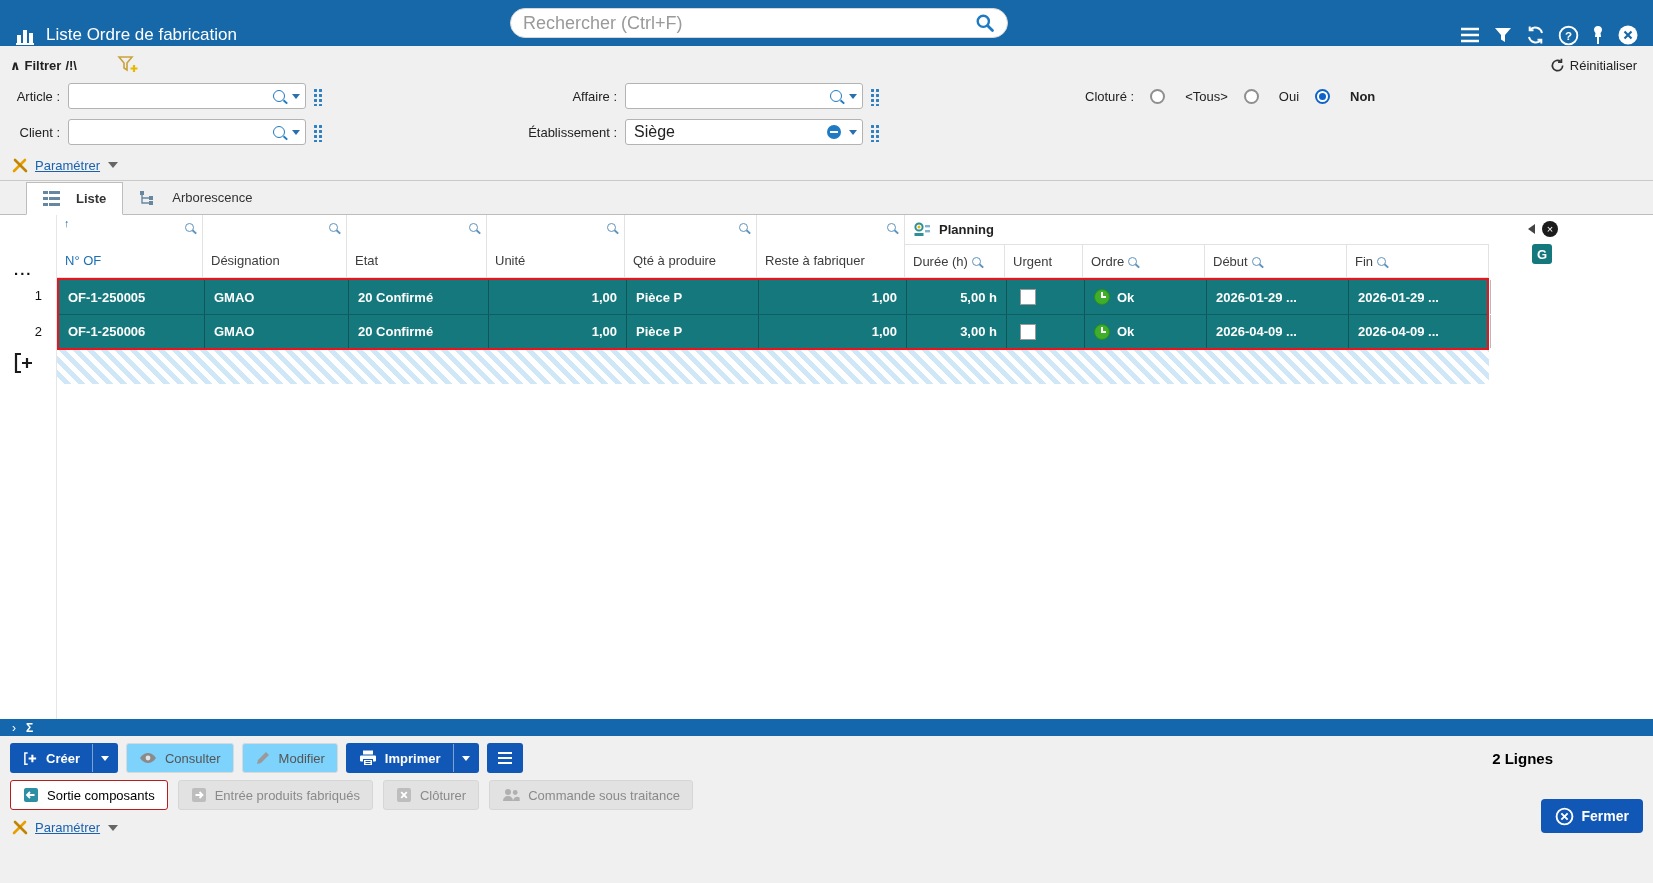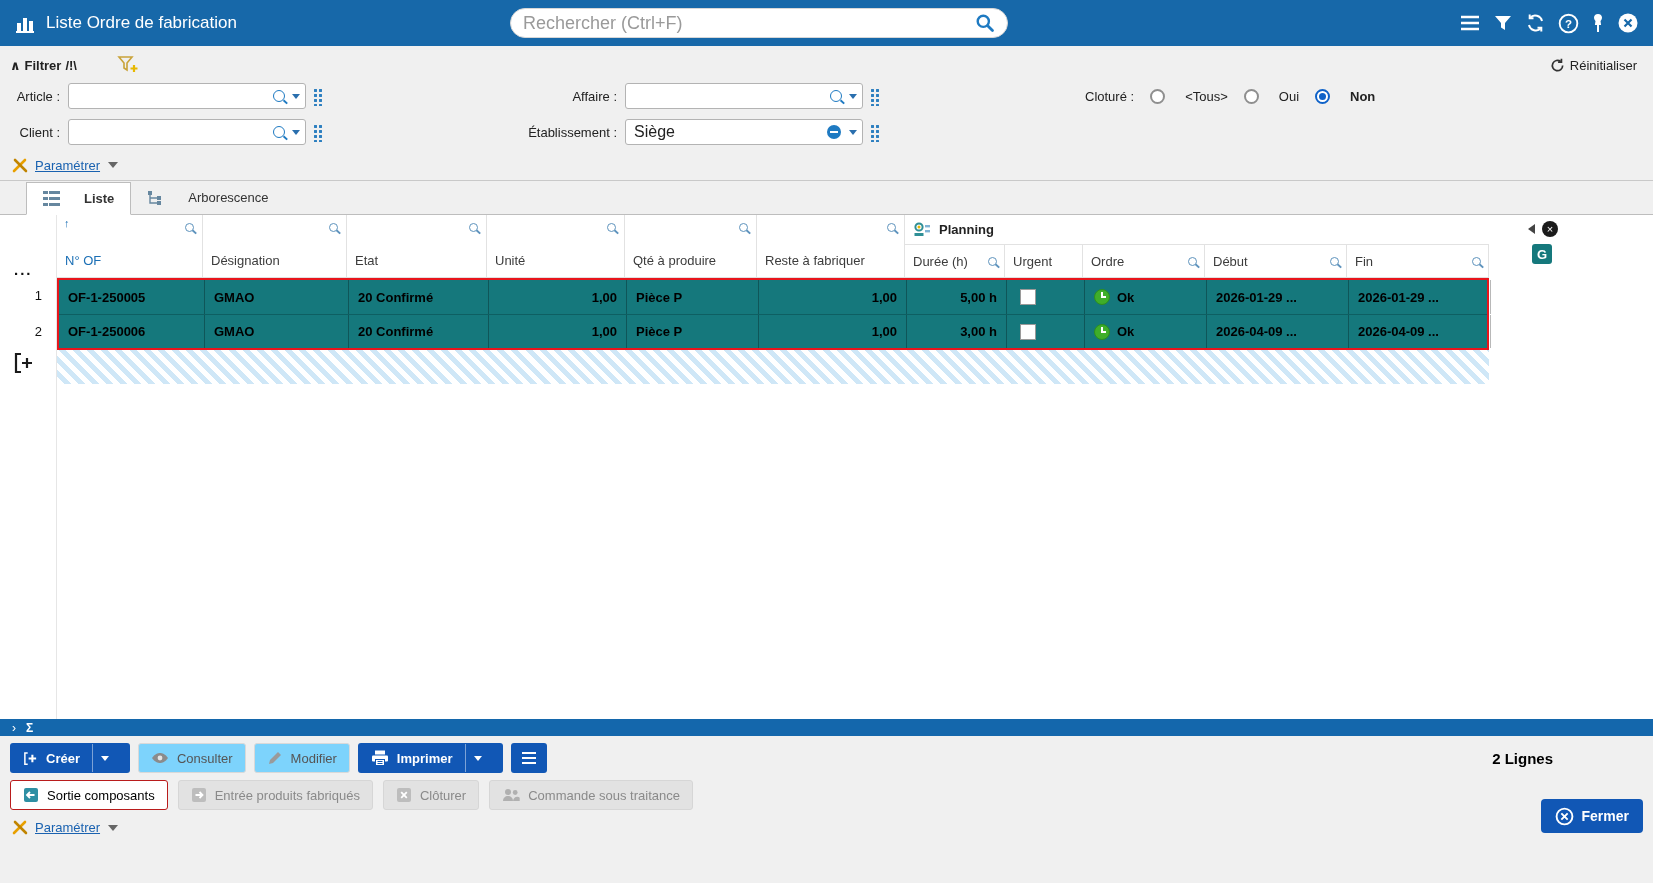--- a/index.html
+++ b/index.html
@@ -1,21 +1,21 @@
 <!DOCTYPE html>
 <html><head>
 <meta charset="utf-8">
 <style>
   *{box-sizing:border-box;margin:0;padding:0}
   html,body{width:1653px;height:883px}
   body{font-family:"Liberation Sans","DejaVu Sans",sans-serif;font-size:13px;background:#f0f0f0;overflow:hidden;color:#222}
   .app{width:1653px;height:883px;display:flex;flex-direction:column}
 
   
-  .titlebar{height:46px;background:#1768a9;display:flex;align-items:center;padding:0 14px;position:relative;flex:0 0 auto}
+  .titlebar{height:46px;background:#1768a9;display:flex;align-items:flex-end;padding:0 14px;position:relative;flex:0 0 auto}
   .tb-left{display:flex;align-items:center;gap:10px;color:#fff;font-size:17px}
   .search-wrap{position:absolute;left:510px;top:8px;width:498px;height:30px;background:#fff;border-radius:15px;display:flex;align-items:center;padding:0 12px;border:1px solid #d7d7d7}
   .search-wrap input{flex:1;border:none;outline:none;background:transparent;font-size:18px;color:#333;font-family:inherit}
   .search-wrap input::placeholder{color:#9a9a9a}
   .tb-icons{margin-left:auto;display:flex;align-items:center;gap:12px}
   .tbicon{display:flex;align-items:center;justify-content:center;cursor:pointer}
 
   
   .filter-panel{padding:6px 10px 0;position:relative;flex:0 0 auto}
   .filter-head{display:flex;align-items:center;gap:4px;font-weight:bold;height:26px}
@@ -37,40 +37,40 @@
   .radio{width:15px;height:15px;border:2px solid #8f8f8f;border-radius:50%;background:#fff;display:inline-block;position:relative;flex:0 0 auto}
   .radio.sel{border-color:#0f62c8}
   .radio.sel::after{content:"";position:absolute;inset:2px;background:#0f62c8;border-radius:50%}
   .parametrer{display:flex;align-items:center;gap:6px;height:30px;padding-left:2px}
   .plink{color:#1a62b0;text-decoration:underline;cursor:pointer}
   .pchev{width:0;height:0;border-left:5px solid transparent;border-right:5px solid transparent;border-top:6px solid #666;margin-left:2px}
 
   
   .content{flex:1;display:flex;flex-direction:column;border-top:1px solid #c9c9c9;min-height:0}
   .tabbar{height:34px;background:#f0f0f0;border-bottom:1px solid #bdbdbd;display:flex;align-items:flex-end;padding-left:26px;flex:0 0 auto}
-  .tab{height:33px;display:flex;align-items:center;gap:24px;padding:0 16px;color:#333;cursor:pointer}
+  .tab{height:33px;display:flex;align-items:center;gap:16px;padding:0 16px;color:#333;cursor:pointer}
   .tab.active{background:#fff;border:1px solid #bdbdbd;border-bottom:1px solid #fff;margin-bottom:-1px;font-weight:bold}
   .table-area{flex:1;background:#fff;display:flex;position:relative;min-height:0;overflow:hidden}
   .gutter{width:57px;flex:0 0 auto;border-right:1px solid #e6e6e6;display:flex;flex-direction:column}
   .gutter-head{height:62px;display:flex;align-items:flex-end;padding:0 0 2px 14px}
   .dots3{font-weight:bold;letter-spacing:2px;color:#111;font-size:15px;line-height:10px;cursor:pointer}
   .gnum{height:36px;display:flex;align-items:center;justify-content:flex-end;padding-right:14px;color:#111}
   .gadd{margin-top:2px;padding-left:12px;cursor:pointer}
 
   .gridzone{width:1432px;flex:0 0 auto;--cols:146px 144px 140px 138px 132px 148px 100px 78px 122px 142px 142px}
   .thead{display:grid;grid-template-columns:var(--cols);grid-template-rows:30px 32px;background:#fff;border-bottom:1px solid #e0e0e0}
   .th{grid-row:1/3;position:relative;display:flex;align-items:flex-end;padding:0 6px 9px 8px;border-right:1px solid #e2e2e2;color:#3c3c3c;white-space:nowrap;overflow:hidden}
   .th .mg{position:absolute;top:8px;right:8px}
   .th.sorted{color:#1b6fb5}
   .sortarrow{position:absolute;top:3px;left:7px;color:#1b6fb5;font-size:11px;line-height:11px}
   .pgroup{grid-column:7/12;grid-row:1;display:flex;align-items:center;gap:8px;padding-left:8px;font-weight:bold;color:#222;border-bottom:1px solid #e2e2e2}
-  .th2{grid-row:2;display:flex;align-items:center;justify-content:space-between;gap:4px;padding:0 7px 0 8px;border-right:1px solid #e2e2e2;color:#3c3c3c;white-space:nowrap;overflow:hidden}
+  .th2{grid-row:2;display:flex;align-items:center;gap:4px;padding:0 7px 0 8px;border-right:1px solid #e2e2e2;color:#3c3c3c;white-space:nowrap;overflow:hidden}
 
   .rowswrap{border:2px solid #e8151c}
-  .trow{display:grid;grid-template-columns:var(--cols);height:34px;background:#15787c;color:#000000;font-weight:bold}
+  .trow{display:grid;grid-template-columns:var(--cols);height:34px;background:#15787c;color:#ffffff;font-weight:bold}
   .trow+.trow{border-top:1px solid #0e5f62}
   .tc{display:flex;align-items:center;padding:0 9px;border-right:1px solid rgba(0,0,0,.28);overflow:hidden;white-space:nowrap}
   .tc.r{justify-content:flex-end}
   .cb{width:16px;height:16px;background:#fff;border:1px solid #9a9a9a;margin-left:4px;cursor:pointer;flex:0 0 auto}
   .clock{width:16px;height:16px;border-radius:50%;background:#3fae2a;border:1px solid #2d8f1f;position:relative;flex:0 0 auto;margin-right:7px}
   .clock::before{content:"";position:absolute;left:6px;top:2px;width:2px;height:6px;background:#fff}
   .clock::after{content:"";position:absolute;left:7px;top:6px;width:4px;height:2px;background:#fff}
   .hatch{height:34px;background:repeating-linear-gradient(45deg,#ffffff 0 5px,#cfe7f7 5px 10px)}
 
   .rctrl{position:absolute;top:6px;right:95px;display:flex;flex-direction:column;align-items:flex-end;gap:7px}
@@ -82,21 +82,21 @@
   
   .sumbar{height:17px;background:#1467ac;color:#fff;display:flex;align-items:center;gap:10px;padding-left:12px;font-size:12px;flex:0 0 auto;cursor:pointer}
   .sumbar .sig{font-size:12px;font-weight:bold}
 
   
   .footer{flex:0 0 auto;background:#f0f0f0;padding:7px 10px 48px;position:relative}
   .btnrow{display:flex;align-items:center;gap:8px}
   .btnrow2{margin-top:7px;display:flex;align-items:center;gap:10px}
   .btn{height:30px;display:flex;align-items:center;gap:8px;padding:0 12px;border-radius:3px;border:1px solid transparent;cursor:pointer;white-space:nowrap;font-size:13px}
   .btn.blue{background:#1157b5;color:#fff;font-weight:bold}
-  .btn.split{padding-right:12px}
+  .btn.split{padding-right:0}
   .splitchev{align-self:stretch;display:flex;align-items:center;padding:0 8px;margin-left:4px;border-left:1px solid rgba(255,255,255,.45)}
   .chevw{width:0;height:0;border-left:4px solid transparent;border-right:4px solid transparent;border-top:5px solid #fff}
   .btn.gray{background:#7dd3fc;color:#555;border-color:#d9d9d9}
   .btn.menu{width:36px;justify-content:center;padding:0}
   .count{margin-left:auto;margin-right:90px;font-weight:bold;font-size:15px;color:#000}
   .btn.outline{background:#fff;border:1px solid #b91c1c;color:#000000}
   .btn.disabled{background:#e2e2e2;color:#8a8a8a;border-color:#d6d6d6}
   .fparam{margin-top:10px;display:flex;align-items:center;gap:6px;padding-left:2px}
   .fermer{position:absolute;right:10px;bottom:50px;height:34px;display:flex;align-items:center;gap:8px;background:#1157b5;color:#fff;font-weight:bold;padding:0 14px;border-radius:4px;font-size:14px;cursor:pointer}
 </style>

